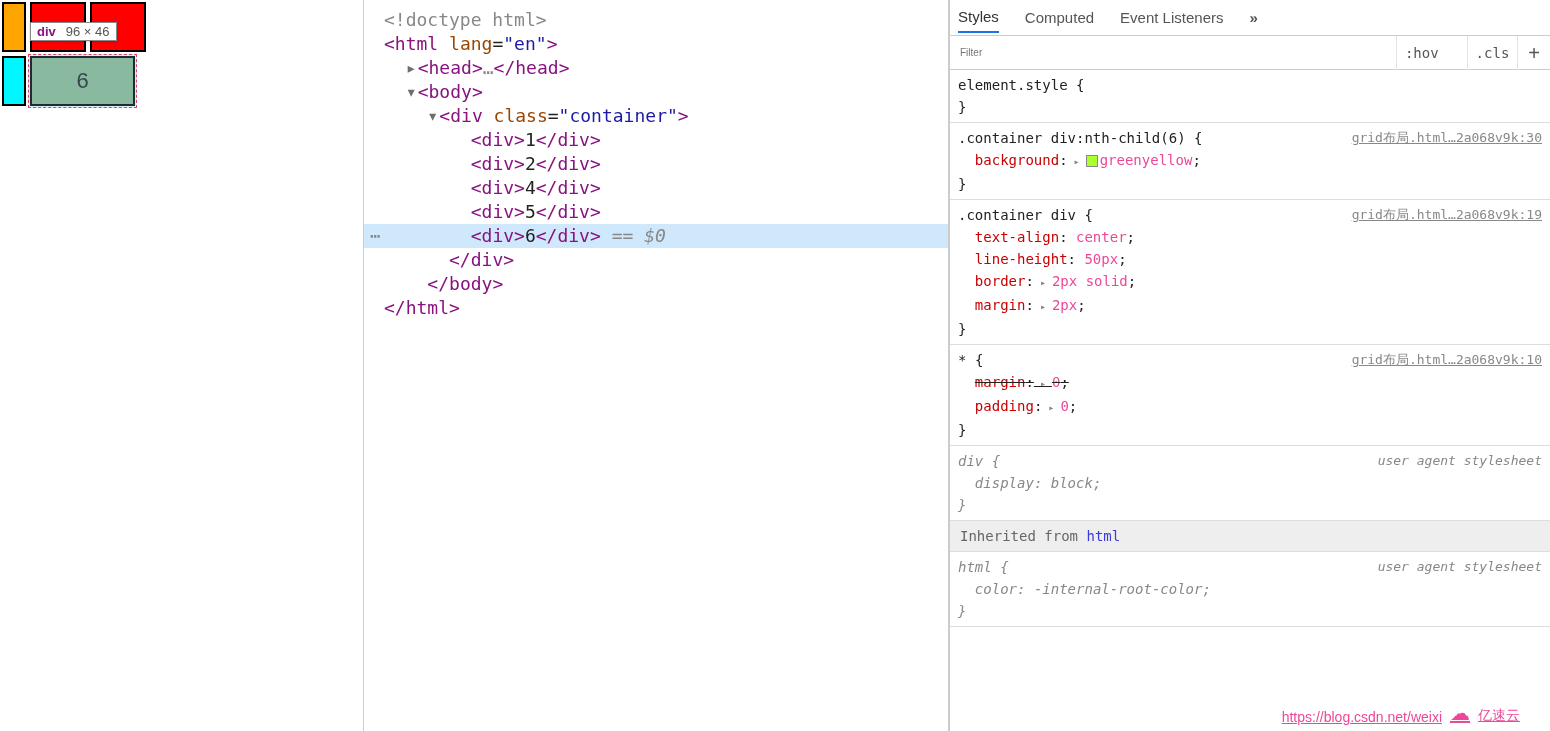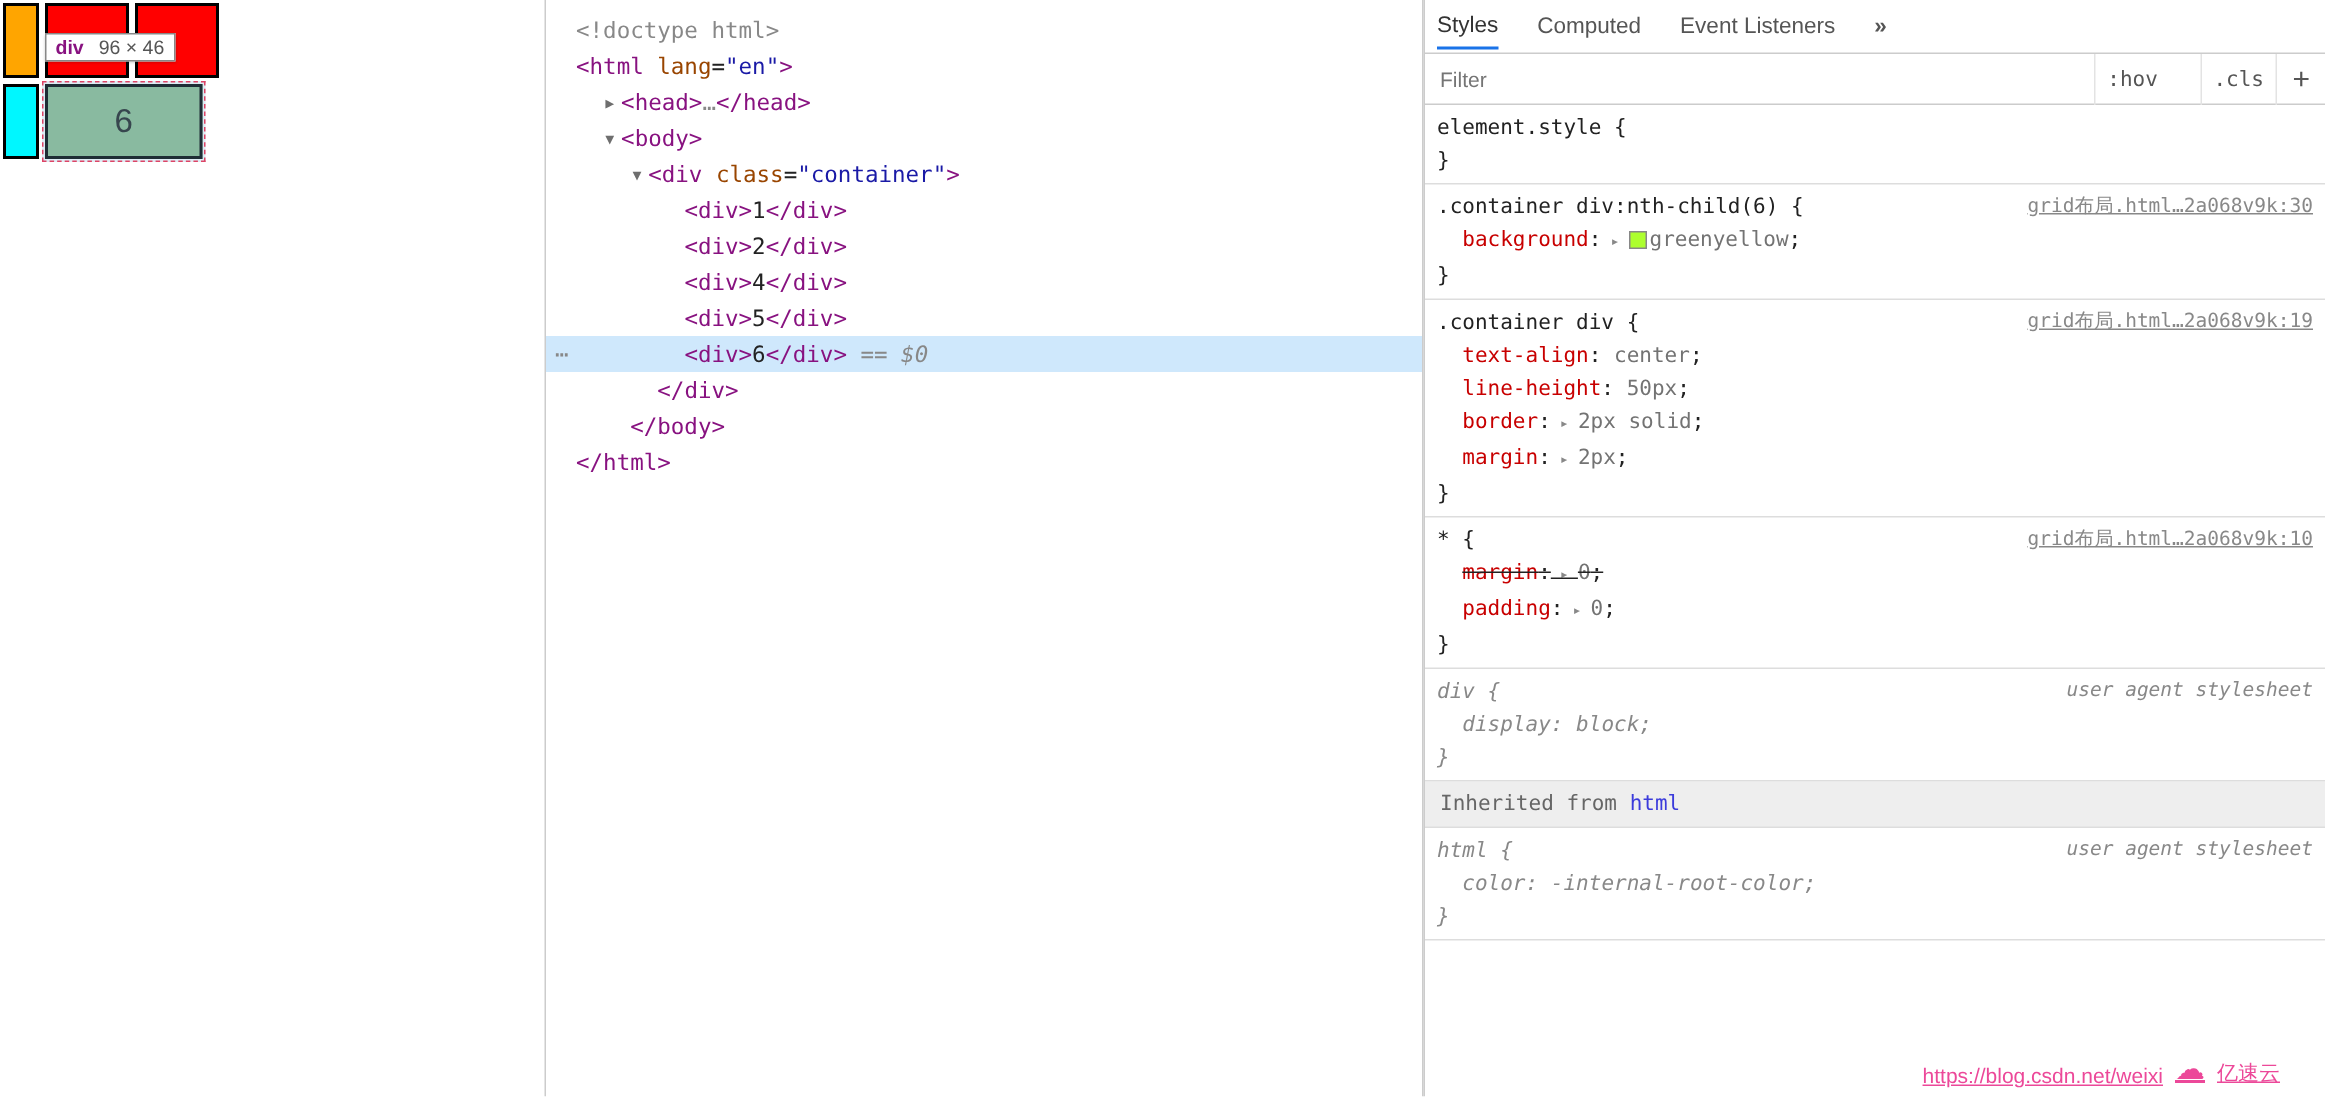--- a/index.html
+++ b/index.html
@@ -14,51 +14,51 @@
 .c1 { width:24px; height:50px; background:#ffa500; }
 .c23 { width:56px; height:50px; background:#ff0000; }
 .c5 { width:24px; height:50px; background:#00f7ff; }
 .c6 { width:105px; height:50px; background:#8fbc8f; position:relative; }
 .highlight-overlay { position:absolute; inset:-4px; border:1px dashed #d46; background:rgba(120,180,210,.25); pointer-events:none; }
 .tooltip { position:absolute; left:30px; top:22px; background:#fff; border:1px solid #888; padding:1px 6px; font-family:Arial,sans-serif; font-size:13px; display:flex; gap:10px; align-items:center; box-shadow:0 1px 2px rgba(0,0,0,.2); }
 .tooltip .tag { color:#881280; font-weight:bold; }
 .tooltip .dims { color:#555; }
 
 
-.dom-pane { flex:1; border-right:1px solid #ccc; padding-top:8px; font-family:Consolas,monospace; font-size:15px; line-height:24px; color:#222; position:relative; }
+.dom-pane { flex:1; border-right:1px solid #ccc; padding-top:8px; font-family:Consolas,monospace; font-size:18px; line-height:24px; color:#222; position:relative; }
 .dom-line { white-space:pre; padding-left:20px; }
 .tg { color:#881280; }
 .attr { color:#994500; }
 .val { color:#1a1aa6; }
 .ang { color:#881280; }
 .txt { color:#222; }
 .gray { color:#888; }
 .arrow { color:#6e6e6e; display:inline-block; width:12px; }
 .sel-line { background:#cfe8fc; position:relative; }
 .dots { position:absolute; left:6px; color:#888; letter-spacing:1px; }
 .eq0 { font-style:italic; color:#888; }
 
 
 .styles-pane { width:601px; display:flex; flex-direction:column; border-left:1px solid #ccc; background:#fff; }
 .tabs { display:flex; align-items:center; border-bottom:1px solid #ccc; padding:0 8px; height:36px; font-family:"Segoe UI",Arial,sans-serif; font-size:15px; color:#555; gap:26px; }
 .tab { padding:6px 0; cursor:pointer; }
 .tab.active { color:#333; border-bottom:2px solid #1a73e8; }
 .more-tabs { font-weight:bold; color:#555; cursor:pointer; }
 .filter-bar { display:flex; align-items:center; border-bottom:1px solid #ccc; height:34px; font-family:"Segoe UI",Arial,sans-serif; }
-.filter-input { flex:1; border:none; outline:none; padding:0 10px; font-size:14px; color:#555; }
+.filter-input { flex:1; border:none; outline:none; padding:0 10px; font-size:10px; color:#555; }
 .hov, .cls { padding:0 8px; color:#555; font-family:Consolas,monospace; font-size:14px; cursor:pointer; border-left:1px solid #e3e3e3; line-height:34px;margin-left:20px; }
 .plus { padding:0 10px; font-size:20px; color:#555; cursor:pointer; border-left:1px solid #e3e3e3; line-height:34px; }
 .rules { flex:1; overflow-y:auto; font-family:Consolas,monospace; font-size:14px; line-height:22px; }
 .rule { border-bottom:1px solid #ddd; padding:4px 8px 4px 8px; position:relative; }
 .rule .src { position:absolute; top:4px; right:8px; color:#888; text-decoration:underline; font-size:13px; }
 .rule .src.it { font-style:italic; text-decoration:none; }
 .sel { color:#222; }
 .brace { color:#222; }
 .prop { color:#c80000; }
-.propval { color:#737373; }
+.propval { color:#ec4899; }
 .tri { color:#888; font-size:10px; }
 .sw { display:inline-block; width:12px; height:12px; border:1px solid #888; vertical-align:middle; margin-right:2px; }
 .strike { text-decoration:line-through; }
 .inh { background:#eee;color:#666;padding:4px 10px; font-size:14px; border-bottom:1px solid #ddd; }
 .inh .kw { color:#3b3bdb; font-family:Consolas,monospace; }
 .ital { font-style:italic; color:#888; }
 
 .watermark { position:absolute; right:30px; bottom:6px; color:#ec4899; font-size:14px; font-family:Arial,sans-serif; pointer-events:none; display:flex; gap:8px; align-items:flex-end;text-decoration:underline; }
 .watermark .logo { font-size:20px; }
 .rules::-webkit-scrollbar{width:14px}.rules::-webkit-scrollbar-thumb{background:#ccc}

